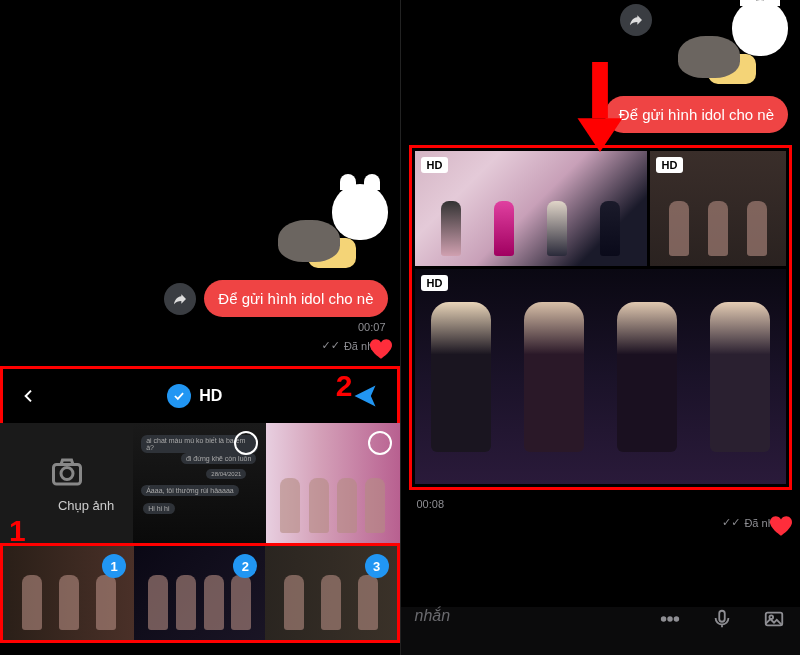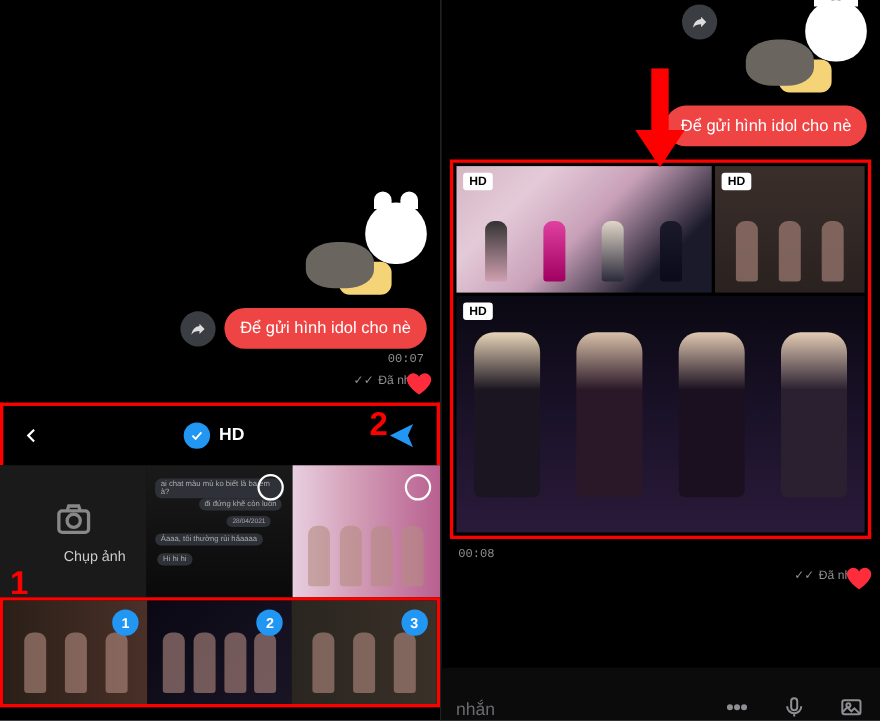--- a/index.html
+++ b/index.html
@@ -6,21 +6,21 @@
     body { background: #fff; font-family: -apple-system, sans-serif; width: 800px; height: 655px; overflow: hidden; }
     .wrap { display: flex; width: 800px; height: 655px; }
     .panel { flex: 1; background: #000; position: relative; overflow: hidden; }
     .panel:first-child { border-right: 1px solid #222; }
 
     
     .bubbleRow { display: flex; justify-content: flex-end; align-items: center; padding: 4px 12px; gap: 8px; }
     .bubble { background: #ef4444; color: #fff; border-radius: 20px; padding: 10px 14px; font-size: 15px; max-width: 75%; }
     .fwdBtn { width: 32px; height: 32px; border-radius: 50%; background: #3a3d42; display: flex; align-items: center; justify-content: center; cursor: pointer; }
     .fwdBtn svg { width: 16px; height: 16px; fill: #ddd; }
-    .tsRow { display: flex; justify-content: flex-end; padding: 0 14px 4px; font-size: 11px; color: #8e8e93; font-family: Liberation Mono, monospace; }
+    .tsRow { display: flex; justify-content: flex-end; padding: 0 14px 4px; font-size: 11px; color: #8e8e93; }
     .statRow { display: flex; justify-content: flex-end; align-items: center; padding: 2px 14px 6px; gap: 4px; font-size: 11px; color: #8e8e93; position: relative; }
     .heart { position: absolute; right: 6px; bottom: -4px; width: 26px; height: 26px; }
     .heart svg { width: 26px; height: 26px; fill: #ff2d3b; }
 
     
     .stickRow { display: flex; justify-content: flex-end; padding: 8px 12px; }
     .sticker { width: 130px; height: 80px; position: relative; }
     .cat1 { position: absolute; right: 0; top: -4px; width: 56px; height: 56px; background: #fff; border-radius: 50% 50% 48% 48%; }
     .cat1::before, .cat1::after { content: ""; position: absolute; top: -10px; width: 16px; height: 16px; background: #fff; border-radius: 50% 50% 0 0; }
     .cat1::before { left: 8px; } .cat1::after { right: 8px; }
@@ -65,21 +65,21 @@
     .mRow1 .im:first-child { flex: 1.7; background: linear-gradient(135deg,#d4b5c4 0%,#e4cad8 25%,#c8a0b8 50%,#1a1a2a 80%); }
     .mRow1 .im:last-child { flex: 1; background: linear-gradient(180deg,#3a2e2a,#2a2220); }
     .hdBadge { position: absolute; top: 6px; left: 6px; background: #fff; color: #000; font-size: 11px; font-weight: 700; padding: 2px 6px; border-radius: 3px; }
     .mRow2 { margin-top: 3px; height: 215px; position: relative; background: linear-gradient(180deg,#0a0812,#1a1228,#2a1a3a); display: flex; align-items: center; justify-content: space-around; overflow: hidden; }
     .perf { width: 60px; height: 150px; background: linear-gradient(180deg,rgba(230,200,170,0.8) 0%,rgba(40,30,35,0.9) 40%); border-radius: 18px 18px 6px 6px; }
 
     .arrowDn { position: absolute; top: 62px; left: 50%; transform: translateX(-50%); z-index: 10; }
     .arrowDn svg { width: 50px; height: 90px; fill: #ff0000; }
 
     
-    .inputBar { position: absolute; bottom: 0; left: 0; right: 0; height: 48px; background: #0b0b0c; display: flex; align-items: flex-end; padding: 0 14px; gap: 28px; }
+    .inputBar { position: absolute; bottom: 0; left: 0; right: 0; height: 48px; background: #0b0b0c; display: flex; align-items: flex-start; padding: 0 14px; gap: 28px; font-style: italic; }
     .inputPh { flex: 1; color: #6a6a6e; font-size: 16px; }
     .ibIcon { width: 24px; height: 24px; display: flex; align-items: center; justify-content: center; cursor: pointer; }
     .ibIcon svg { width: 22px; height: 22px; stroke: #8e8e93; fill: none; stroke-width: 2; }
     .figs { display: flex; justify-content: space-around; align-items: flex-end; position: absolute; inset: 10px; }
     .figs .fig { background: rgba(180,140,130,0.6); }
   </style>
 </head>
 <body>
 
 <div class="wrap">

